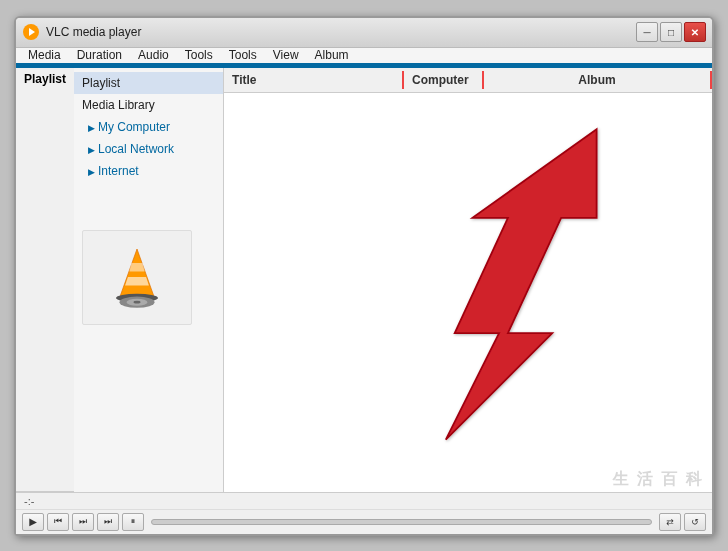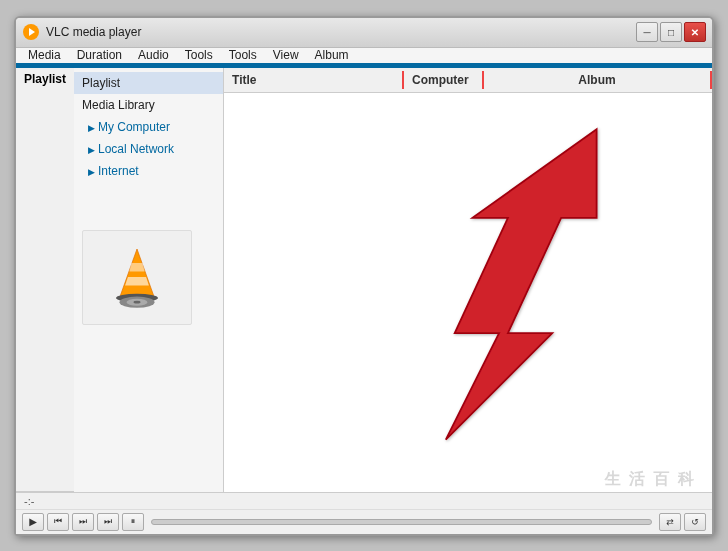--- a/index.html
+++ b/index.html
@@ -213,21 +213,21 @@
       width: 70px;
       height: 70px;
     }
     .sidebar-logo {
       padding: 8px;
     }
     
     .watermark {
       position: absolute;
       bottom: 2px;
-      right: 16px;
+      right: 8px;
       font-size: 16px;
       color: rgba(200,200,200,0.7);
       font-weight: bold;
       letter-spacing: 2px;
     }
   </style>
 </head>
 <body>
 
 <div class="window">

